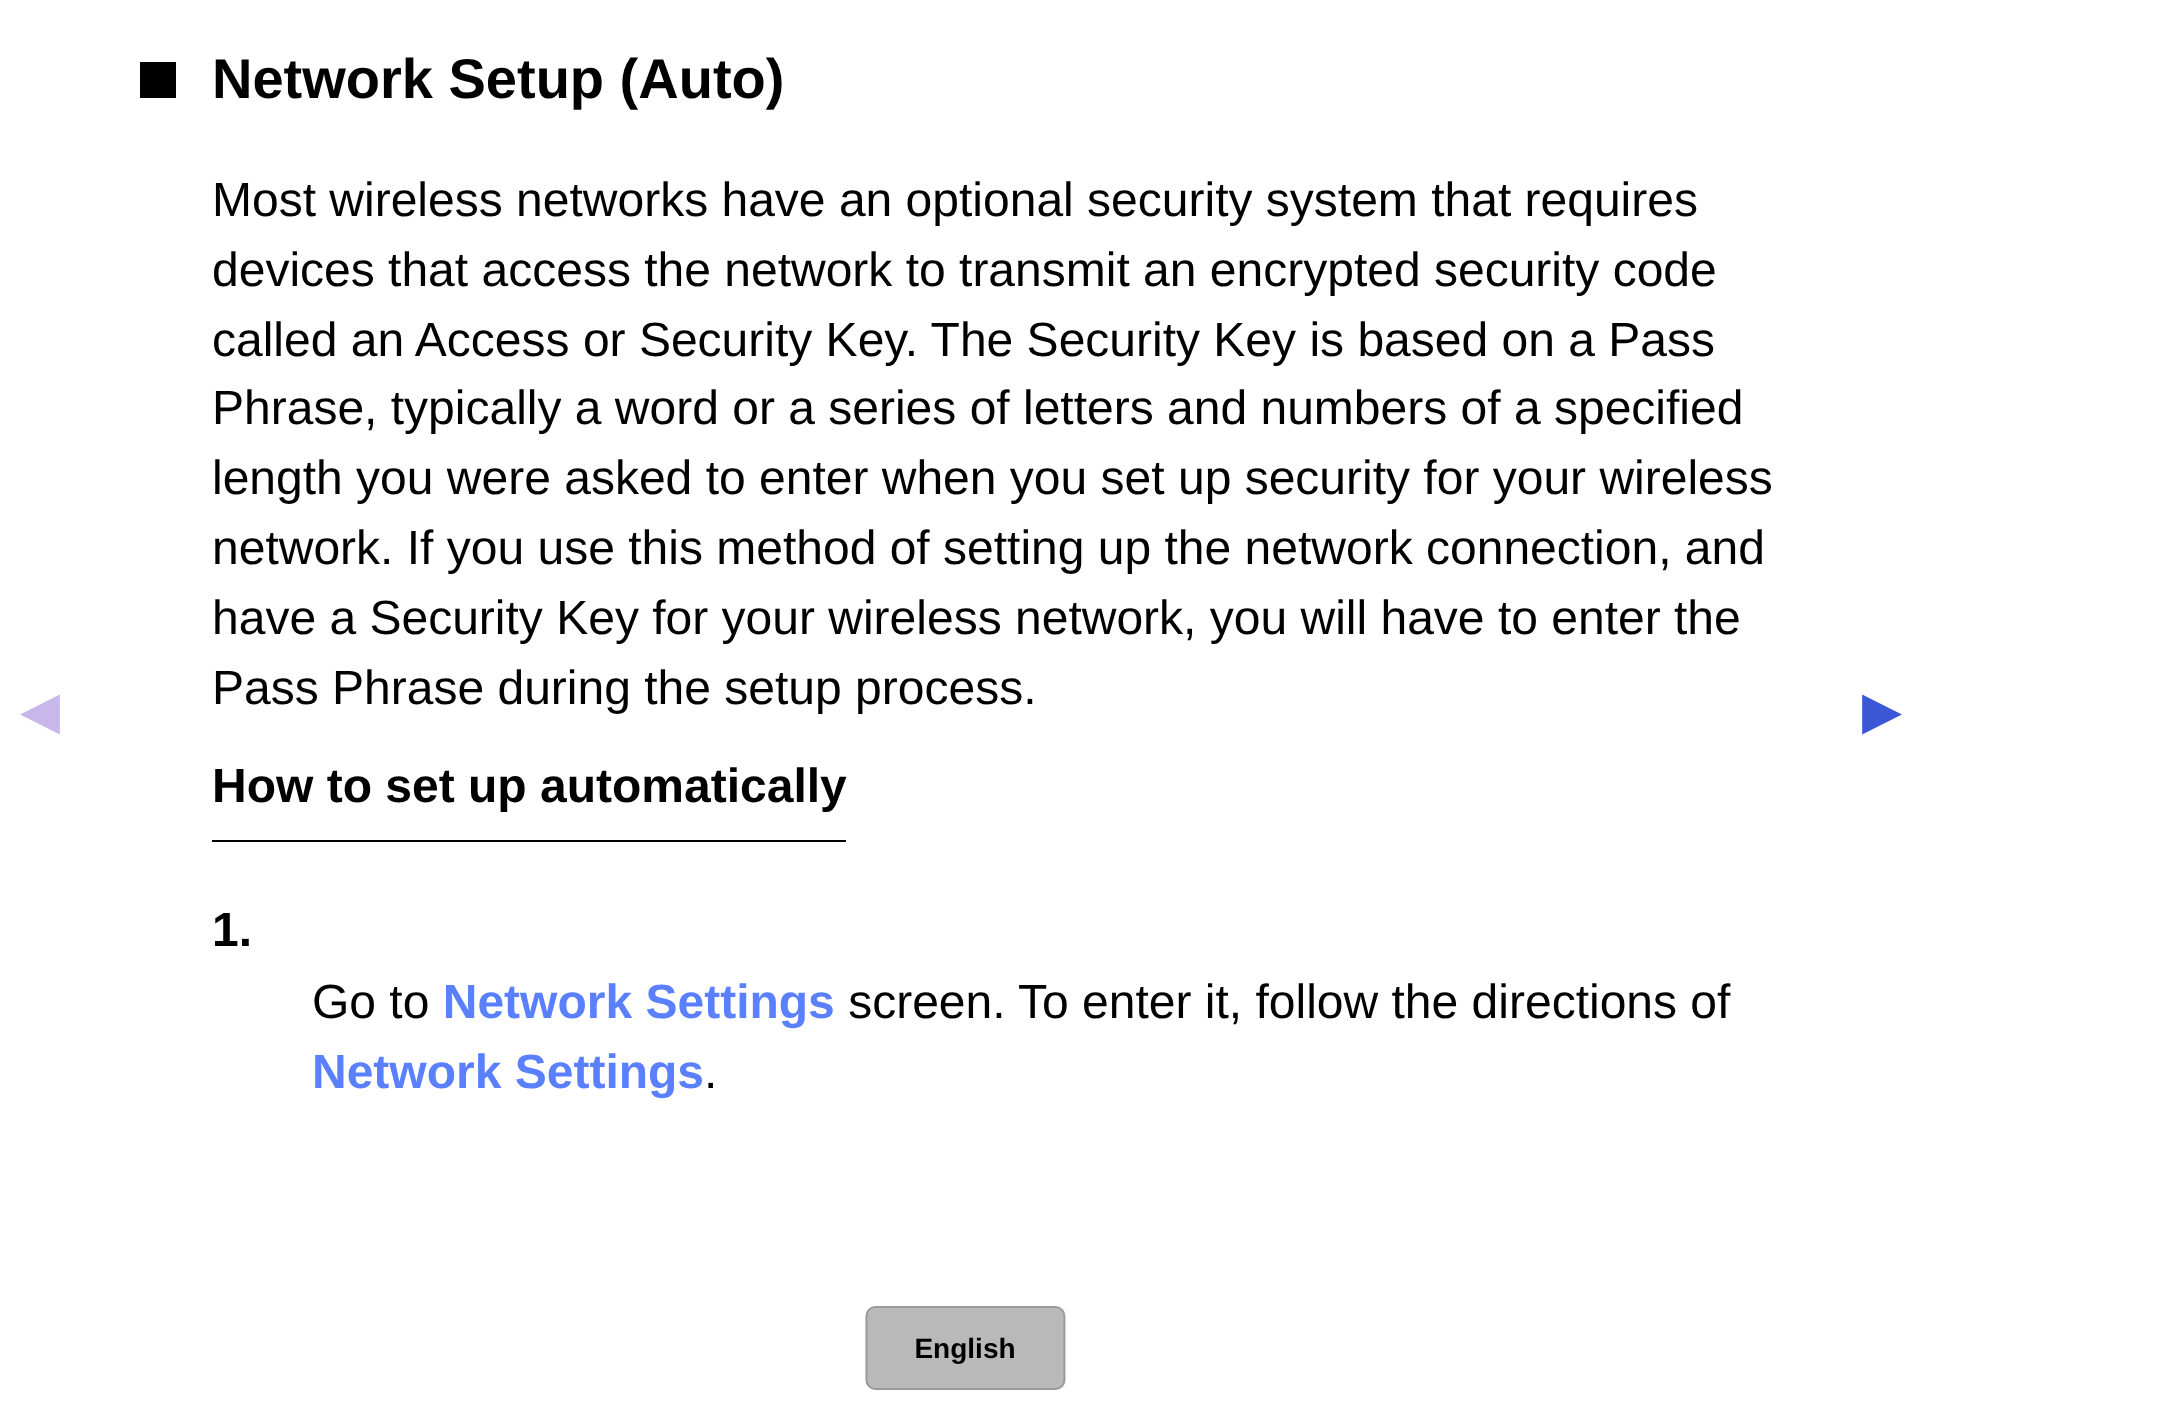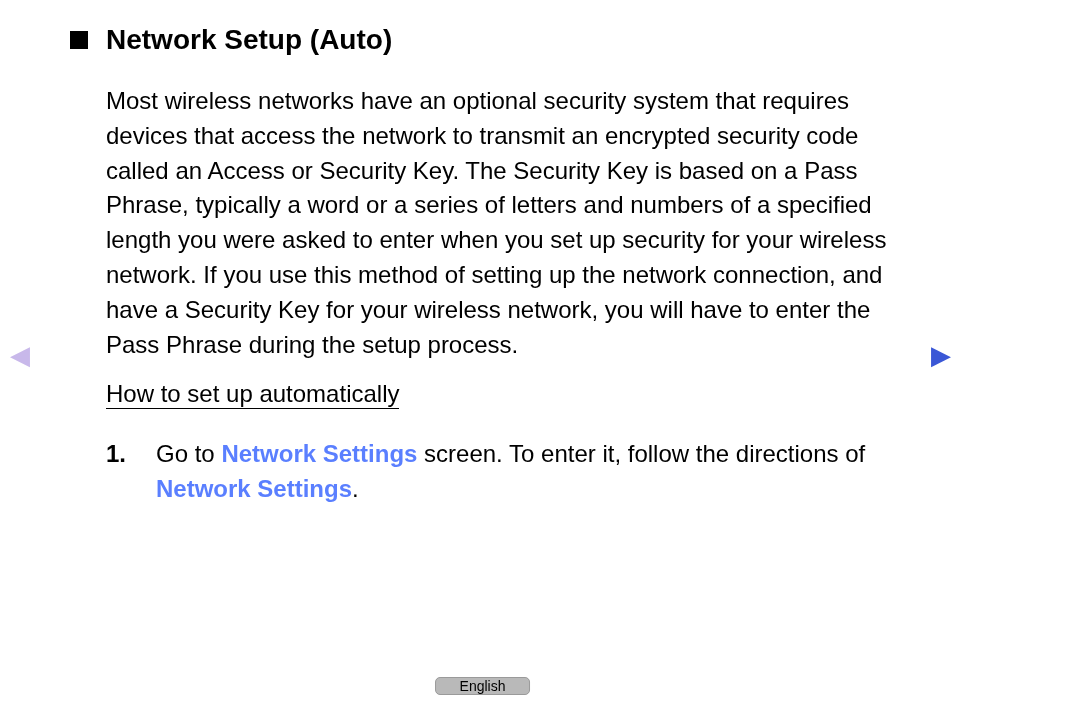--- a/index.html
+++ b/index.html
@@ -29,41 +29,41 @@
   }
   .body-text {
     font-size: 24px;
     line-height: 1.45;
     margin-left: 46px;
     margin-right: 10px;
     margin-top: 28px;
   }
   .subheading {
     font-size: 24px;
-    font-weight: normal;
+    font-weight: bold;
     margin-left: 46px;
     margin-top: 18px;
     display: inline-block;
-    padding-bottom: 0;
+    padding-bottom: 12px;
     border-bottom: 1.5px solid #000;
   }
   .step-row {
     display: flex;
     margin-left: 46px;
     margin-right: 20px;
     margin-top: 28px;
     font-size: 24px;
     line-height: 1.45;
   }
   .step-num {
     font-weight: bold;
     width: 50px;
     flex-shrink: 0;
   }
-  .step-body { flex: 1; }
+  .step-body { flex: 1; margin-top: 36px; }
   .link { color: #5a7fff; font-weight: bold; }
   .nav-arrow {
     position: absolute;
     top: 340px;
     font-size: 26px;
     cursor: pointer;
     user-select: none;
   }
   .nav-left {
     left: 10px;
@@ -75,22 +75,22 @@
   }
   .lang-badge {
     position: absolute;
     bottom: 10px;
     left: 50%;
     transform: translateX(-50%);
     background: #b9b9b9;
     border: 1px solid #9a9a9a;
     border-radius: 5px;
     font-size: 14px;
-    font-weight: normal;
-    padding: 0 24px;
+    font-weight: bold;
+    padding: 12px 24px;
     color: #000;
     cursor: pointer;
   }
 </style>
 </head>
 <body>
 
 <div class="page">
 
   <div class="heading-row">

